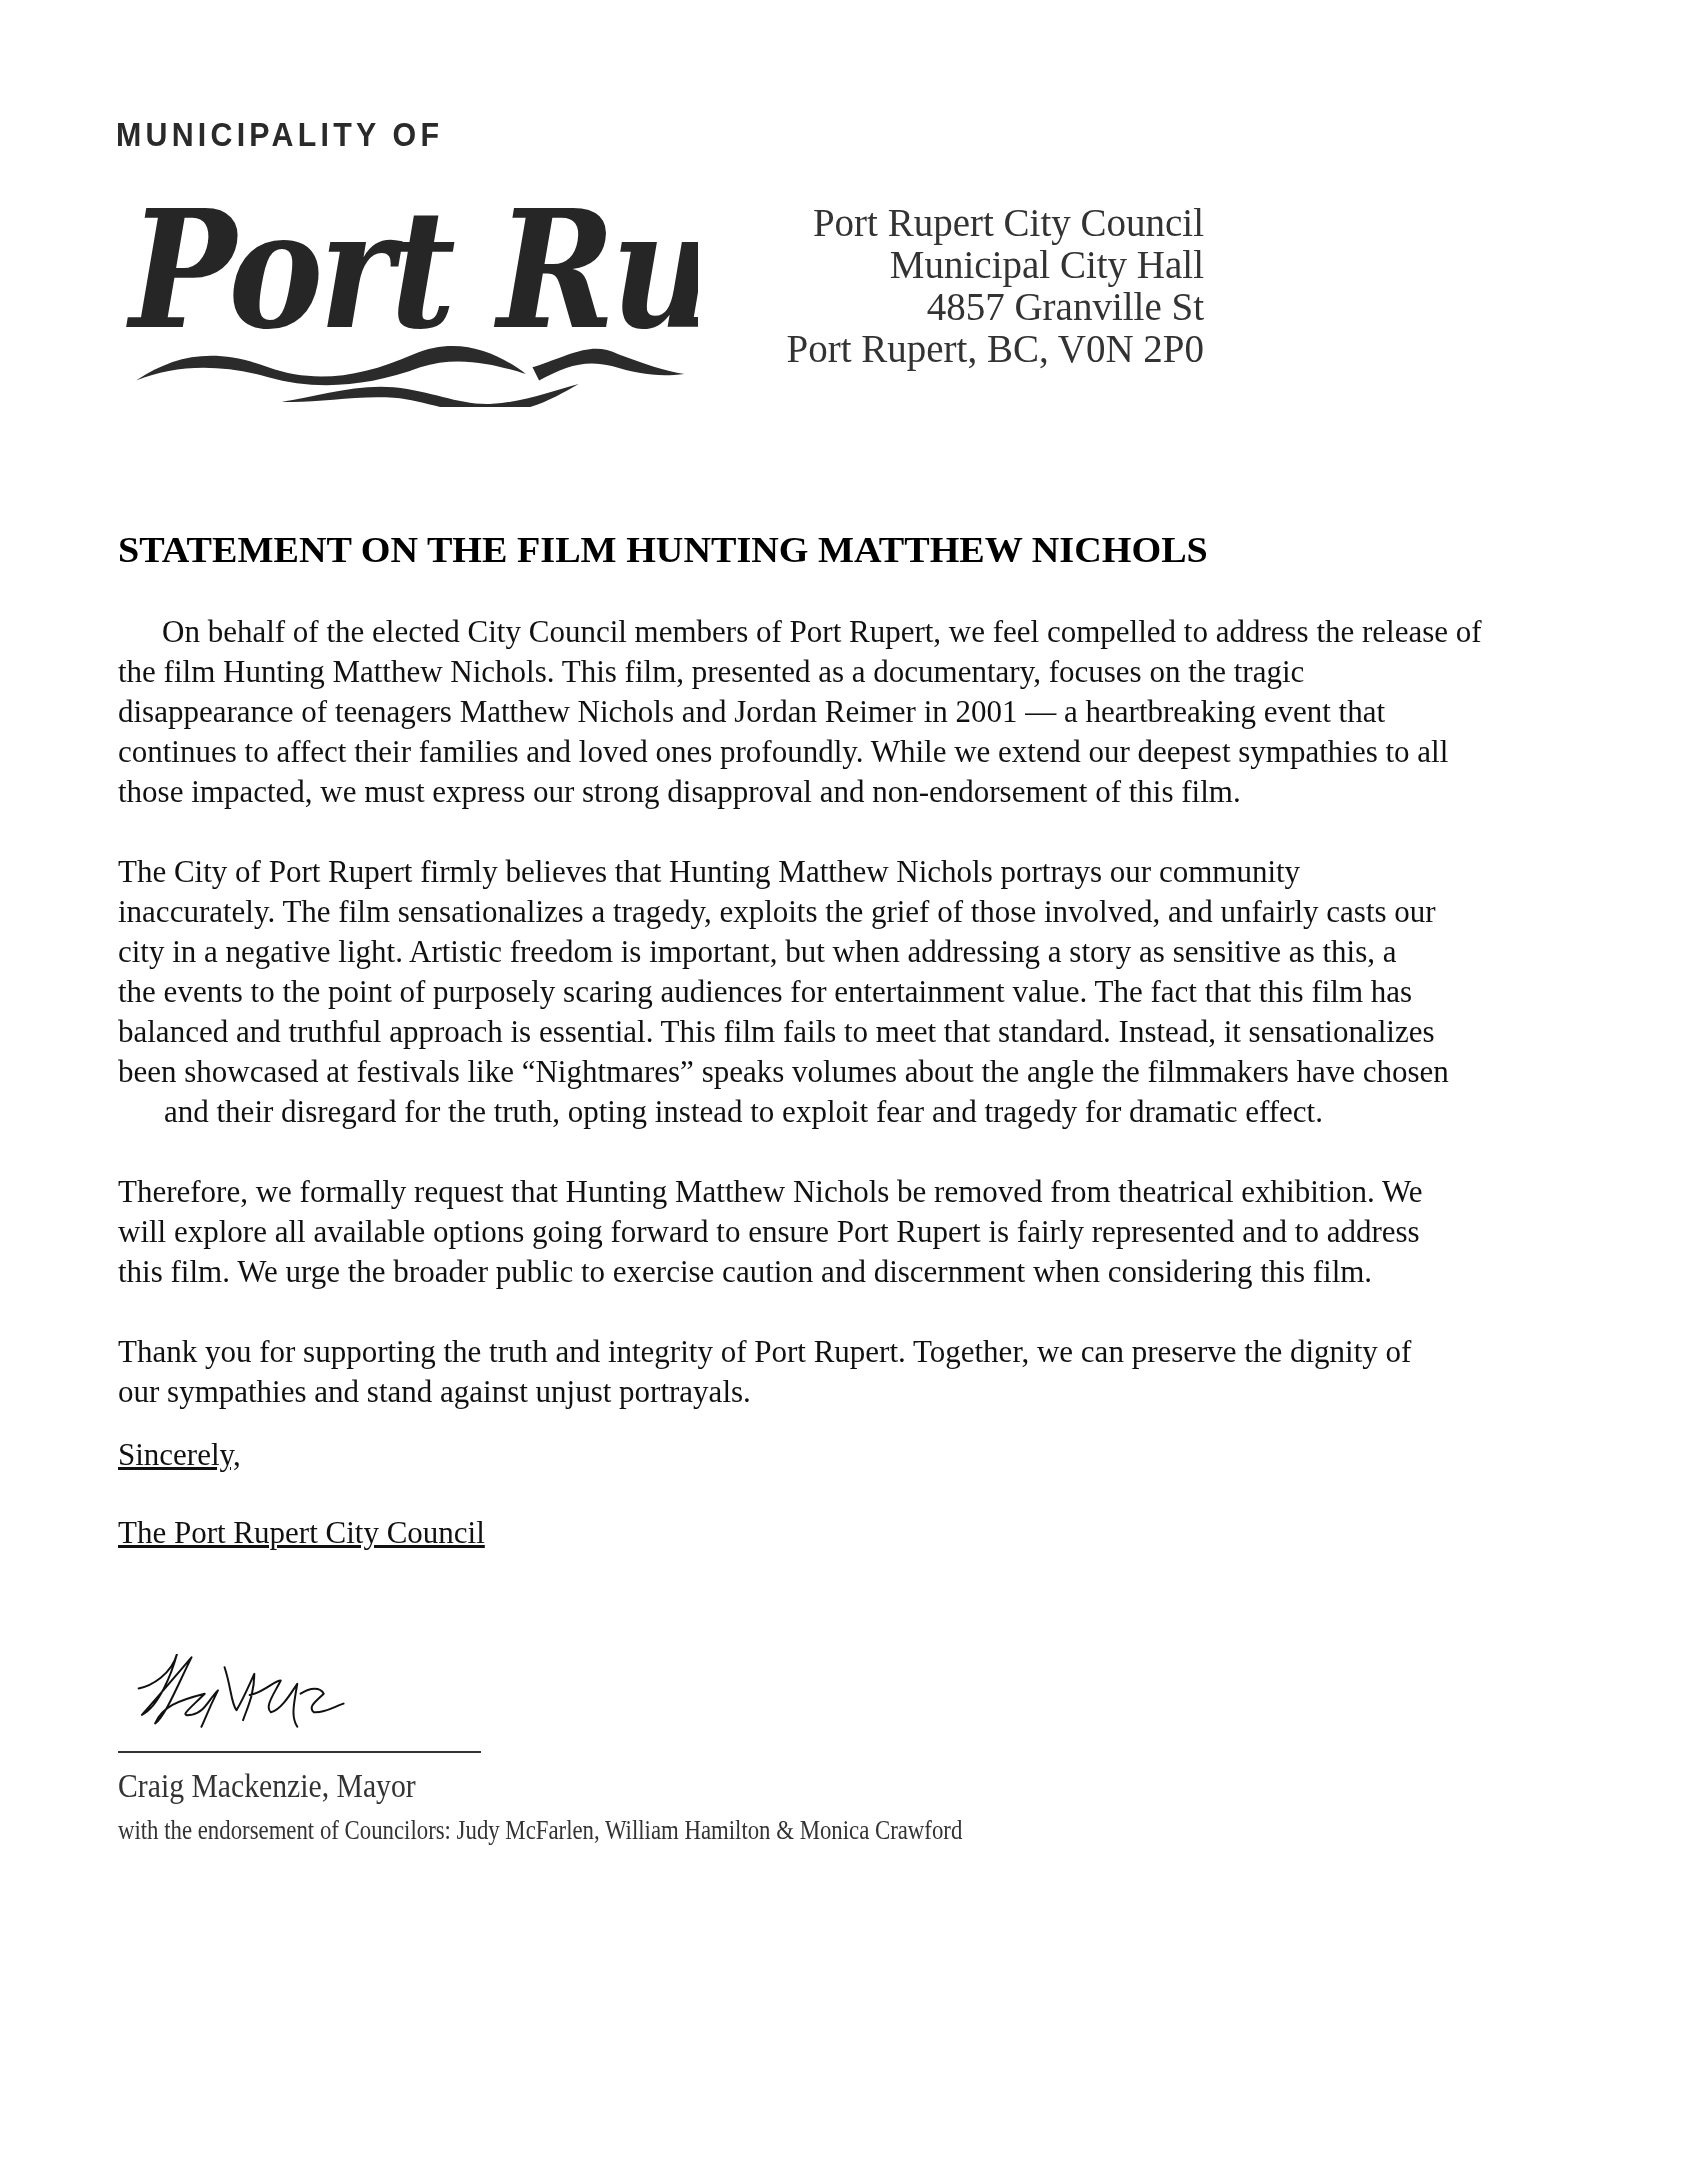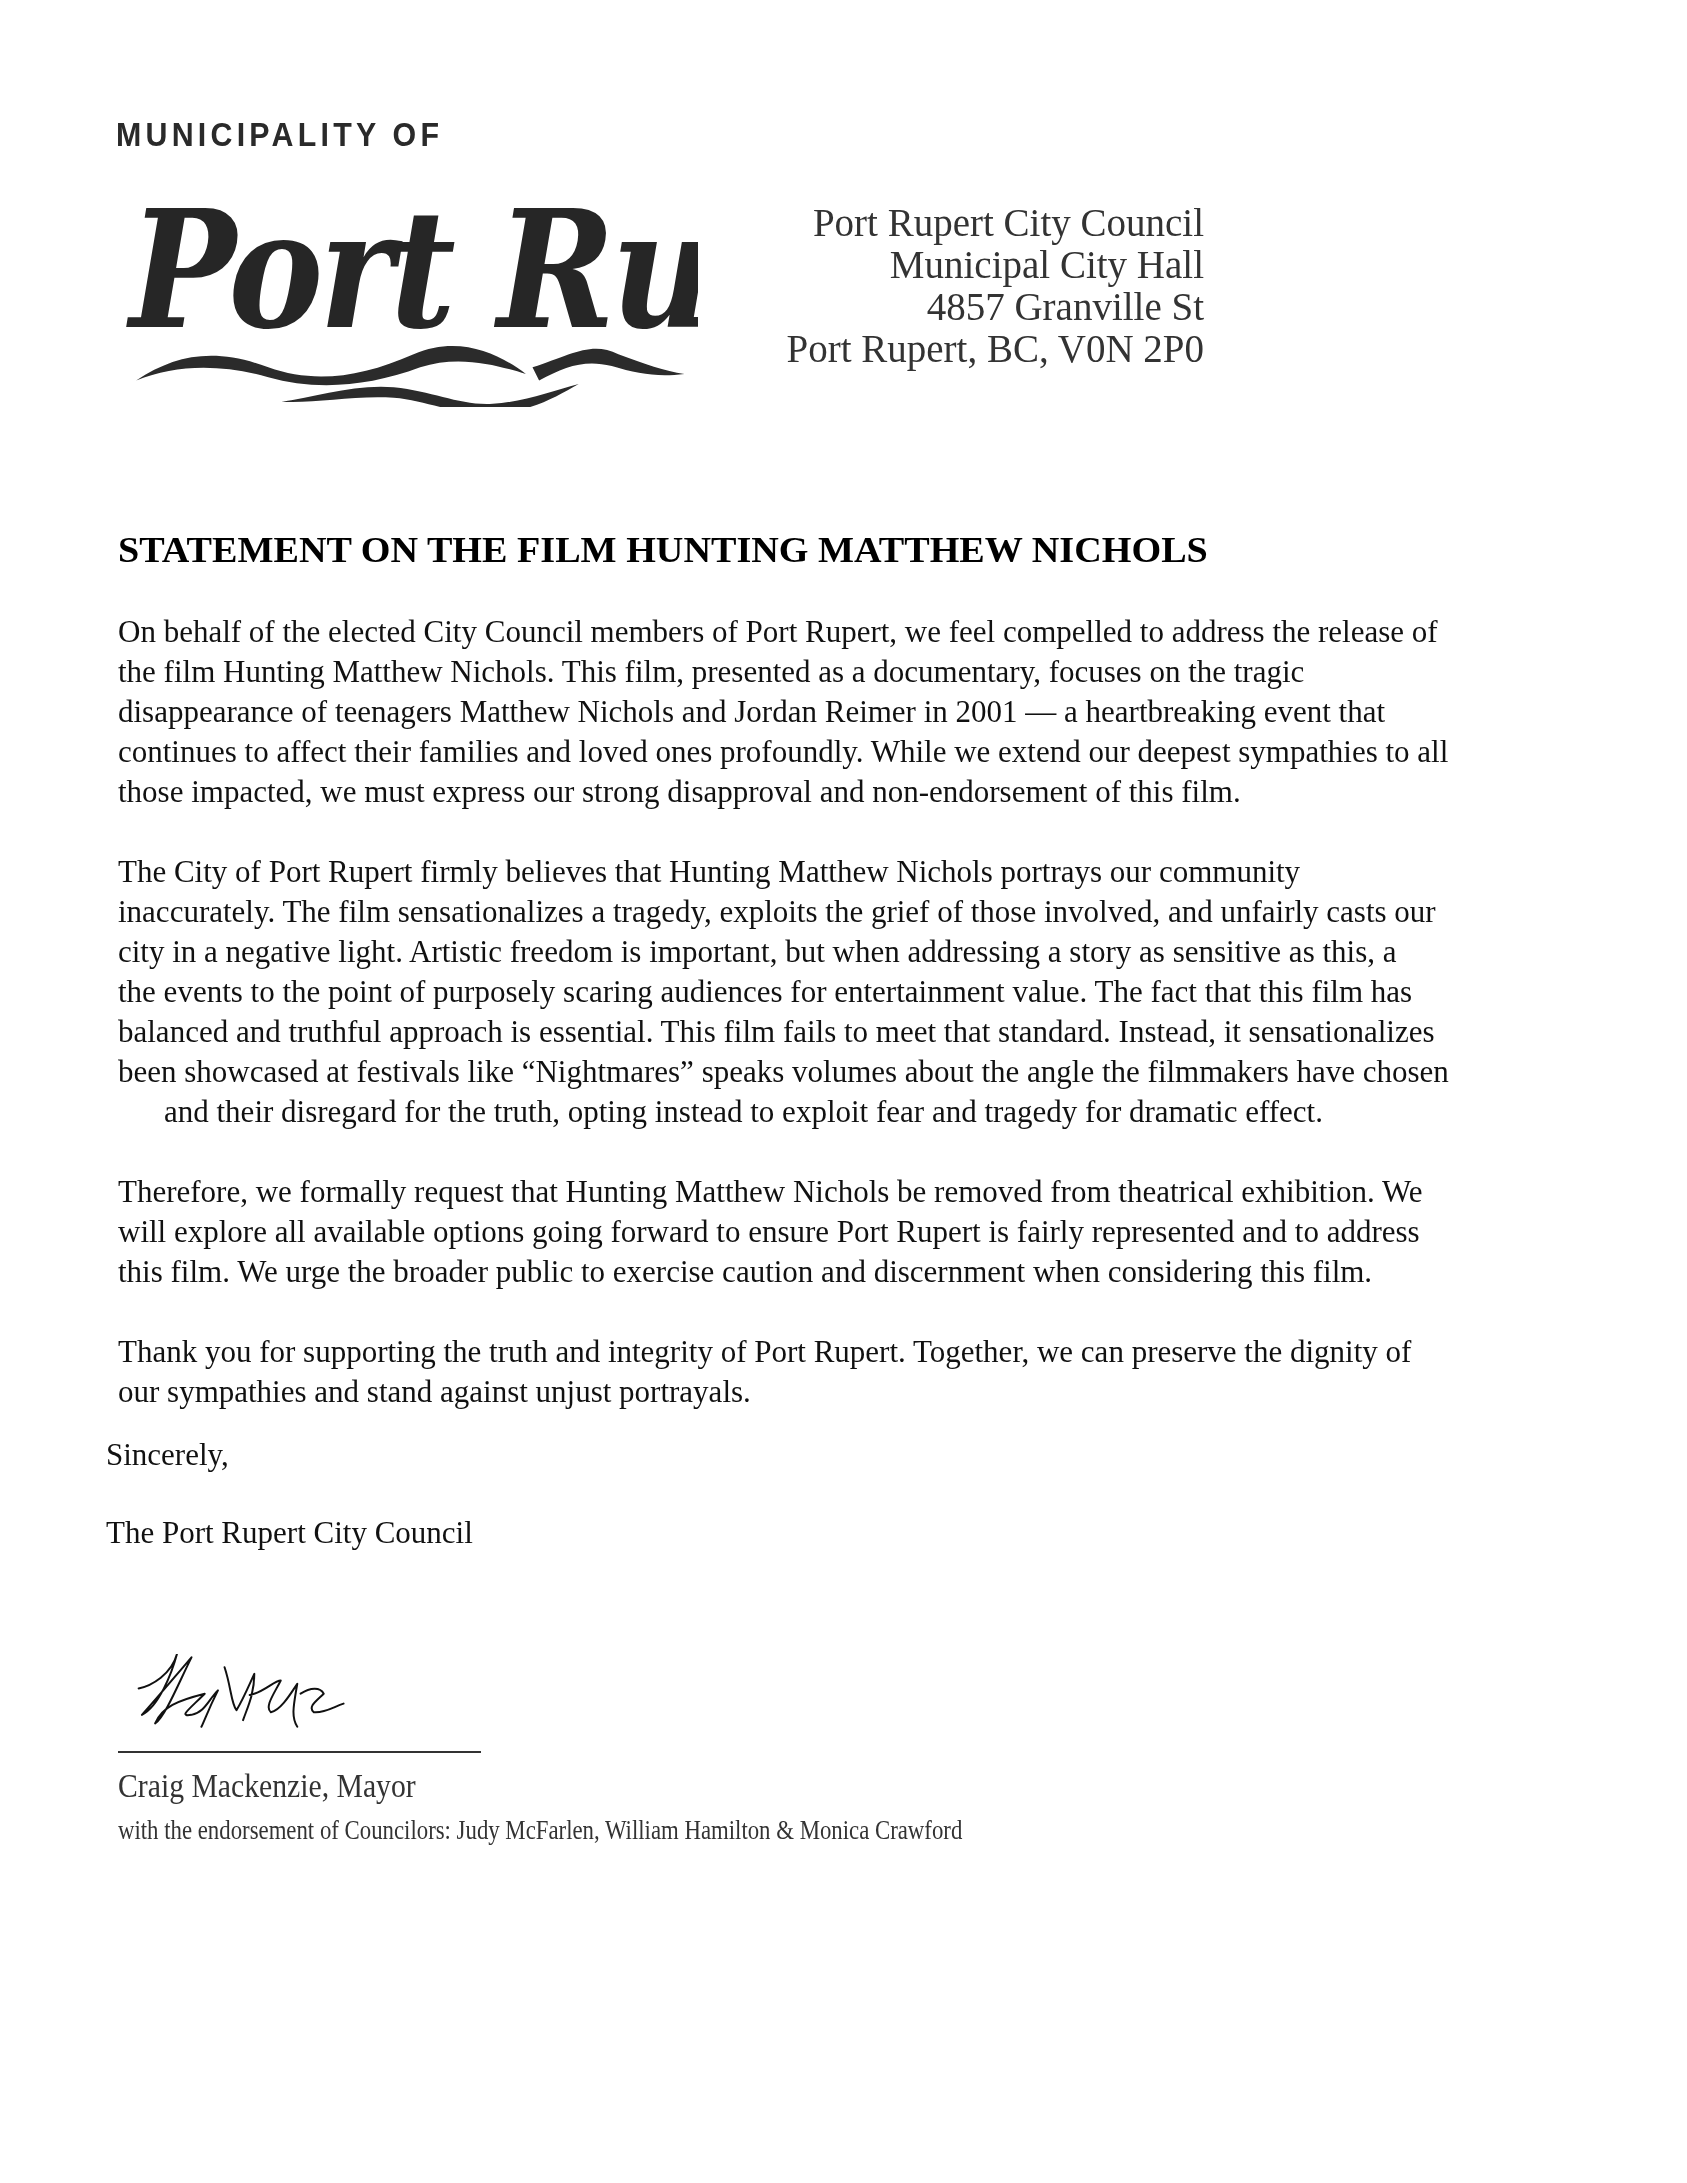--- a/index.html
+++ b/index.html
@@ -20,21 +20,21 @@
   
   .headline { position: absolute; left: 118px; top: 529px; font-family: "Liberation Serif", serif; font-weight: bold;
     font-size: 36px; color: #000; white-space: nowrap; letter-spacing: 0px; }
 
   
   .body { position: absolute; left: 118px; top: 612px; width: 1442px; font-family: "Liberation Serif", serif;
     font-size: 31px; line-height: 40px; color: #111; }
   .body p { margin: 0 0 40px 0; }
   .para .line { display: block; white-space: nowrap; }
 
-  .closing { position: absolute; left: 106px; font-family: "Liberation Serif", serif; font-size: 31px; color: #111; white-space: nowrap; }
+  .closing { position: absolute; left: 118px; font-family: "Liberation Serif", serif; font-size: 31px; color: #111; white-space: nowrap; text-decoration: underline; }
 
   
   .signature { position: absolute; left: 132px; top: 1654px; width: 238px; height: 86px; }
   .sig-rule { position: absolute; left: 118px; top: 1751px; width: 363px; height: 2px; background: #333; }
   .signer-name { position: absolute; left: 118px; top: 1768px; font-family: "Liberation Serif", serif; font-size: 33px;
     color: #333; white-space: nowrap; transform: scaleX(0.9); transform-origin: left top; }
   .signer-endorse { position: absolute; left: 118px; top: 1815px; font-family: "Liberation Serif", serif; font-size: 26.5px;
     color: #333; white-space: nowrap; transform: scaleX(0.86); transform-origin: left top; }
 </style>
 </head>
@@ -59,21 +59,21 @@
     <div>Port Rupert City Council</div>
     <div>Municipal City Hall</div>
     <div>4857 Granville St</div>
     <div>Port Rupert, BC, V0N 2P0</div>
   </div>
 
   <div class="headline" style="transform: scaleX(1.05994); transform-origin: left top;">STATEMENT ON THE FILM HUNTING MATTHEW NICHOLS</div>
 
   <div class="body">
     <p class="para">
-      <span class="line" style="display: block;">On behalf of the elected City Council members of Port Rupert, we feel compelled to address the release of</span>
+      <span class="line" style="display: block; margin-left: 44px;">On behalf of the elected City Council members of Port Rupert, we feel compelled to address the release of</span>
       <span class="line" style="display: block;">the film Hunting Matthew Nichols. This film, presented as a documentary, focuses on the tragic</span>
       <span class="line" style="display: block;">disappearance of teenagers Matthew Nichols and Jordan Reimer in 2001 — a heartbreaking event that</span>
       <span class="line" style="display: block;">continues to affect their families and loved ones profoundly. While we extend our deepest sympathies to all</span>
       <span class="line" style="display: block;">those impacted, we must express our strong disapproval and non-endorsement of this film.</span>
     </p>
     <p class="para">
       <span class="line" style="display: block;">The City of Port Rupert firmly believes that Hunting Matthew Nichols portrays our community</span>
       <span class="line" style="display: block;">inaccurately. The film sensationalizes a tragedy, exploits the grief of those involved, and unfairly casts our</span>
       <span class="line" style="display: block;">city in a negative light. Artistic freedom is important, but when addressing a story as sensitive as this, a</span>
       <span class="line" style="display: block;">the events to the point of purposely scaring audiences for entertainment value. The fact that this film has</span>

